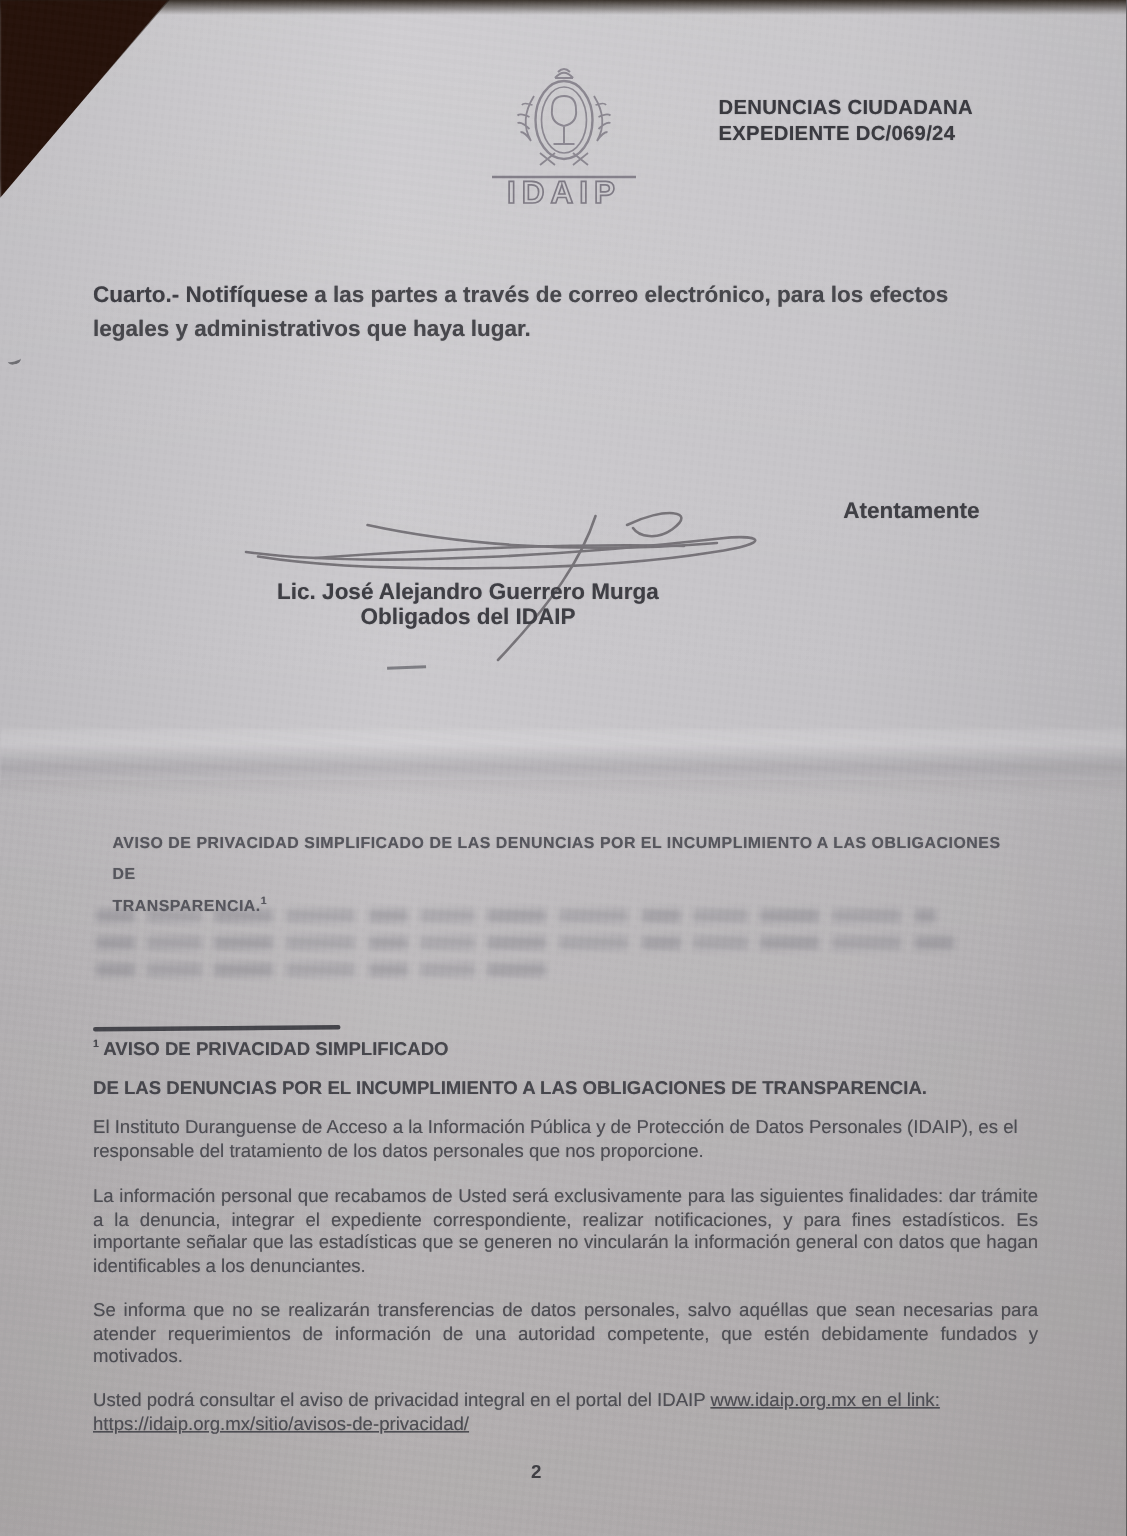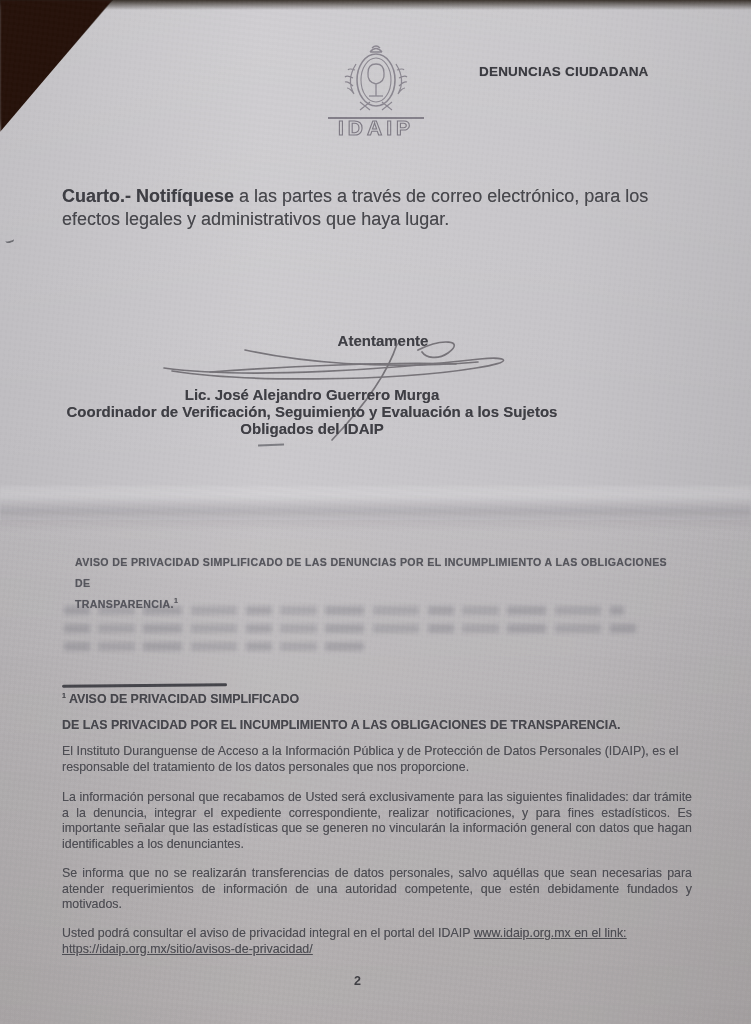--- a/index.html
+++ b/index.html
@@ -36,31 +36,32 @@
   .seal svg{display:block;width:100%;height:100%;}
   .case-block{
     position:absolute;left:479px;top:63px;width:240px;
     font-size:13.5px;font-weight:bold;line-height:17px;color:#3a3a40;
     letter-spacing:0.2px;text-shadow:0 0 0.7px rgba(58,58,64,0.55);
   }
 
   
   .para-main{
     position:absolute;left:62px;top:185px;width:597px;
-    font-size:18px;line-height:23px;color:#47474c;
+    font-size:15px;line-height:23px;color:#47474c;
     text-shadow:0 0 0.6px rgba(70,70,76,0.5);
+    font-weight:bold;
   }
   .para-main b{color:#3e3e44;}
   .pen-mark{
     position:absolute;left:5px;top:237px;width:9px;height:4px;
     border-bottom:2.4px solid #5a5a60;border-radius:60%;
     transform:rotate(-14deg);opacity:0.8;
   }
   .closing{
-    position:absolute;left:123px;top:332px;width:520px;text-align:center;
+    position:absolute;left:133px;top:332px;width:520px;text-align:right;
     font-size:15px;font-weight:bold;color:#3f3f45;
     text-shadow:0 0 0.6px rgba(63,63,69,0.5);
   }
   .signature{position:absolute;left:150px;top:336px;width:404px;height:108px;}
   .signature svg{display:block;width:100%;height:100%;}
   .signer-block{
     position:absolute;left:0;top:386px;width:624px;text-align:center;
     font-size:15px;font-weight:bold;line-height:17px;color:#3e3e44;
     text-shadow:0 0 0.6px rgba(62,62,68,0.5);
   }
@@ -164,20 +165,21 @@
         </g>
 
         <path d="M8 74 h96" stroke="#84808a" stroke-width="1.8" fill="none"></path>
 
         <text x="56" y="91" text-anchor="middle" font-family="Liberation Sans, sans-serif" font-size="21" font-weight="bold" letter-spacing="4" fill="none" stroke="#7e7a84" stroke-width="1.1">IDAIP</text>
       </svg>
     </div>
 
     <div class="case-block">
       <div>DENUNCIAS CIUDADANA</div>
+      <div>EXPEDIENTE DC/069/24</div>
     </div>
 
     <div class="para-main"><b>Cuarto.- Notifíquese</b><span> a las partes a través de correo electrónico, para los efectos legales y administrativos que haya lugar.</span></div>
 
     <div class="pen-mark"></div>
 
     <div class="closing">Atentamente</div>
 
     <div class="signature">
       <svg viewBox="0 0 404 108">
@@ -186,21 +188,20 @@
           <path d="M14 32 C 100 44, 250 32, 330 23 C 358 20, 366 26, 326 32 C 240 46, 90 46, 22 35"></path>
           <path d="M268 14 C 292 2, 316 4, 298 17 C 288 24, 276 22, 272 16"></path>
           <path d="M247 8 C 238 36, 218 66, 182 104"></path>
           <path d="M60 36 C 140 30, 240 26, 306 28"></path>
         </g>
       </svg>
     </div>
 
     <div class="signer-block">
       <div>Lic. José Alejandro Guerrero Murga</div>
-      <div>Coordinador de Verificación, Seguimiento y Evaluación a los Sujetos</div>
       <div>Obligados del IDAIP</div>
     </div>
 
     <div class="under-mark"></div>
 
     <div class="fold"></div>
     <div class="lower-tint"></div>
 
     <div class="privacy-heading">
       <span>AVISO DE PRIVACIDAD SIMPLIFICADO DE LAS DENUNCIAS POR EL INCUMPLIMIENTO A LAS OBLIGACIONES DE</span><br>
@@ -210,21 +211,21 @@
     <div class="ghost" style="top:606px;width:572px;">
       <div class="g-line" style="width:560px;"></div>
       <div class="g-line" style="width:572px;"></div>
       <div class="g-line" style="width:300px;"></div>
     </div>
 
     <div class="fn-sep"></div>
 
     <div class="fn bold" style="top:692px;"><sup>1</sup><span> AVISO DE PRIVACIDAD SIMPLIFICADO</span></div>
 
-    <div class="fn bold" style="top:718px;">DE LAS PRIVACIDAD POR EL INCUMPLIMIENTO A LAS OBLIGACIONES DE TRANSPARENCIA.</div>
+    <div class="fn bold" style="top:718px;">DE LAS DENUNCIAS POR EL INCUMPLIMIENTO A LAS OBLIGACIONES DE TRANSPARENCIA.</div>
 
     <div class="fn" style="top:744px;">El Instituto Duranguense de Acceso a la Información Pública y de Protección de Datos Personales (IDAIP), es el responsable del tratamiento de los datos personales que nos proporcione.</div>
 
     <div class="fn just" style="top:790px;">La información personal que recabamos de Usted será exclusivamente para las siguientes finalidades: dar trámite a la denuncia, integrar el expediente correspondiente, realizar notificaciones, y para fines estadísticos. Es importante señalar que las estadísticas que se generen no vincularán la información general con datos que hagan identificables a los denunciantes.</div>
 
     <div class="fn just" style="top:866px;">Se informa que no se realizarán transferencias de datos personales, salvo aquéllas que sean necesarias para atender requerimientos de información de una autoridad competente, que estén debidamente fundados y motivados.</div>
 
     <div class="fn" style="top:926px;"><span>Usted podrá consultar el aviso de privacidad integral en el portal del IDAIP </span><span class="u">www.idaip.org.mx en el link:</span><br><span class="u">https://idaip.org.mx/sitio/avisos-de-privacidad/</span></div>
 
     <div class="page-number">2</div>

